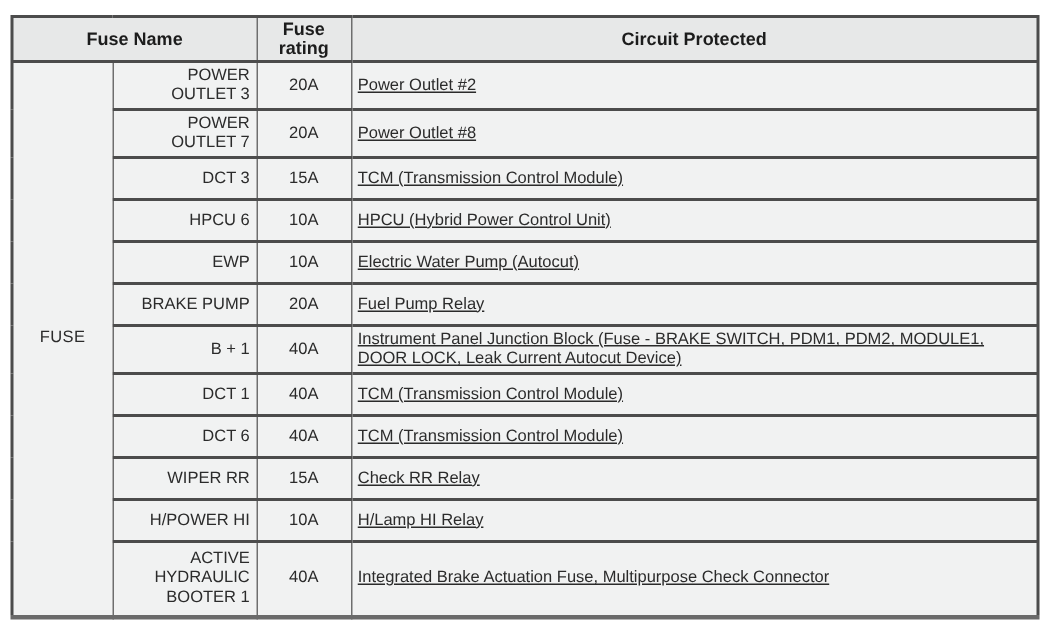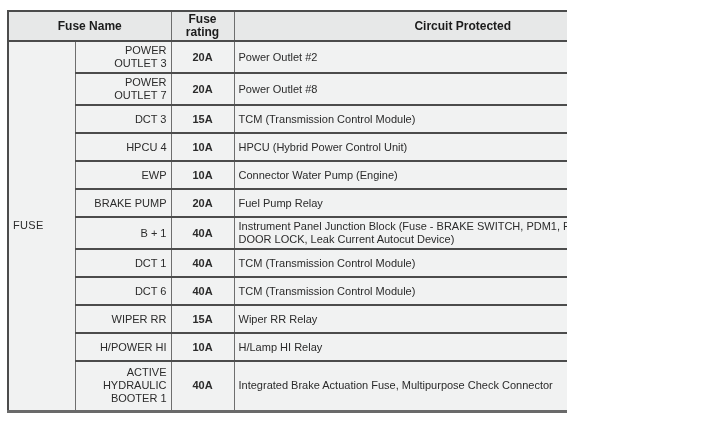--- a/index.html
+++ b/index.html
@@ -4,21 +4,21 @@
 <style>
   * { box-sizing: border-box; }
   html, body { margin: 0; padding: 0; }
   body {
     width: 707px; height: 423px;
     background: #ffffff;
     font-family: "Liberation Sans", sans-serif;
   }
   .page {
     position: relative;
-    width: 567px; height: 423px;
+    width: 707px; height: 423px;
     background: #ffffff;
     overflow: hidden;
   }
   table.fuse-table {
     position: absolute;
     left: 7px; top: 10px;
     width: 684px;
     border-collapse: collapse;
     table-layout: fixed;
     font-size: 11px;
@@ -47,24 +47,24 @@
     font-size: 12px;
     color: #1c1c1c;
     text-align: center;
     height: 16px;
     padding: 1px 4px;
   }
   table.fuse-table tbody td {
     background: #f1f2f2;
     height: 28px;
   }
-  td.group-cell { letter-spacing: 0.3px; }
+  td.group-cell { text-align: center; letter-spacing: 0.3px; }
   td.name   { text-align: right; }
-  td.rating { text-align: center; font-weight: bold; }
-  td.circuit { text-align: left; padding-left: 5px; padding-right: 6px; }
+  td.rating { text-align: center; }
+  td.circuit { text-align: left; padding-left: 5px; padding-right: 6px; text-decoration: underline; }
   table.fuse-table tbody tr:last-child td { height: 50px; }
 </style>
 </head>
 <body>
 
 <div class="page">
   <table class="fuse-table">
     <colgroup>
       <col class="c1">
         <col class="c2">
@@ -89,28 +89,28 @@
           <td class="name">POWER OUTLET 7</td>
           <td class="rating">20A</td>
           <td class="circuit">Power Outlet #8</td>
         </tr>
         <tr>
           <td class="name">DCT 3</td>
           <td class="rating">15A</td>
           <td class="circuit">TCM (Transmission Control Module)</td>
         </tr>
         <tr>
-          <td class="name">HPCU 4</td>
+          <td class="name">HPCU 6</td>
           <td class="rating">10A</td>
           <td class="circuit">HPCU (Hybrid Power Control Unit)</td>
         </tr>
         <tr>
           <td class="name">EWP</td>
           <td class="rating">10A</td>
-          <td class="circuit">Connector Water Pump (Engine)</td>
+          <td class="circuit">Electric Water Pump (Autocut)</td>
         </tr>
         <tr>
           <td class="name">BRAKE PUMP</td>
           <td class="rating">20A</td>
           <td class="circuit">Fuel Pump Relay</td>
         </tr>
         <tr>
           <td class="name">B + 1</td>
           <td class="rating">40A</td>
           <td class="circuit">Instrument Panel Junction Block (Fuse - BRAKE SWITCH, PDM1, PDM2, MODULE1, DOOR LOCK, Leak Current Autocut Device)</td>
@@ -121,21 +121,21 @@
           <td class="circuit">TCM (Transmission Control Module)</td>
         </tr>
         <tr>
           <td class="name">DCT 6</td>
           <td class="rating">40A</td>
           <td class="circuit">TCM (Transmission Control Module)</td>
         </tr>
         <tr>
           <td class="name">WIPER RR</td>
           <td class="rating">15A</td>
-          <td class="circuit">Wiper RR Relay</td>
+          <td class="circuit">Check RR Relay</td>
         </tr>
         <tr>
           <td class="name">H/POWER HI</td>
           <td class="rating">10A</td>
           <td class="circuit">H/Lamp HI Relay</td>
         </tr>
         <tr>
           <td class="name">ACTIVE HYDRAULIC BOOTER 1</td>
           <td class="rating">40A</td>
           <td class="circuit">Integrated Brake Actuation Fuse, Multipurpose Check Connector</td>

